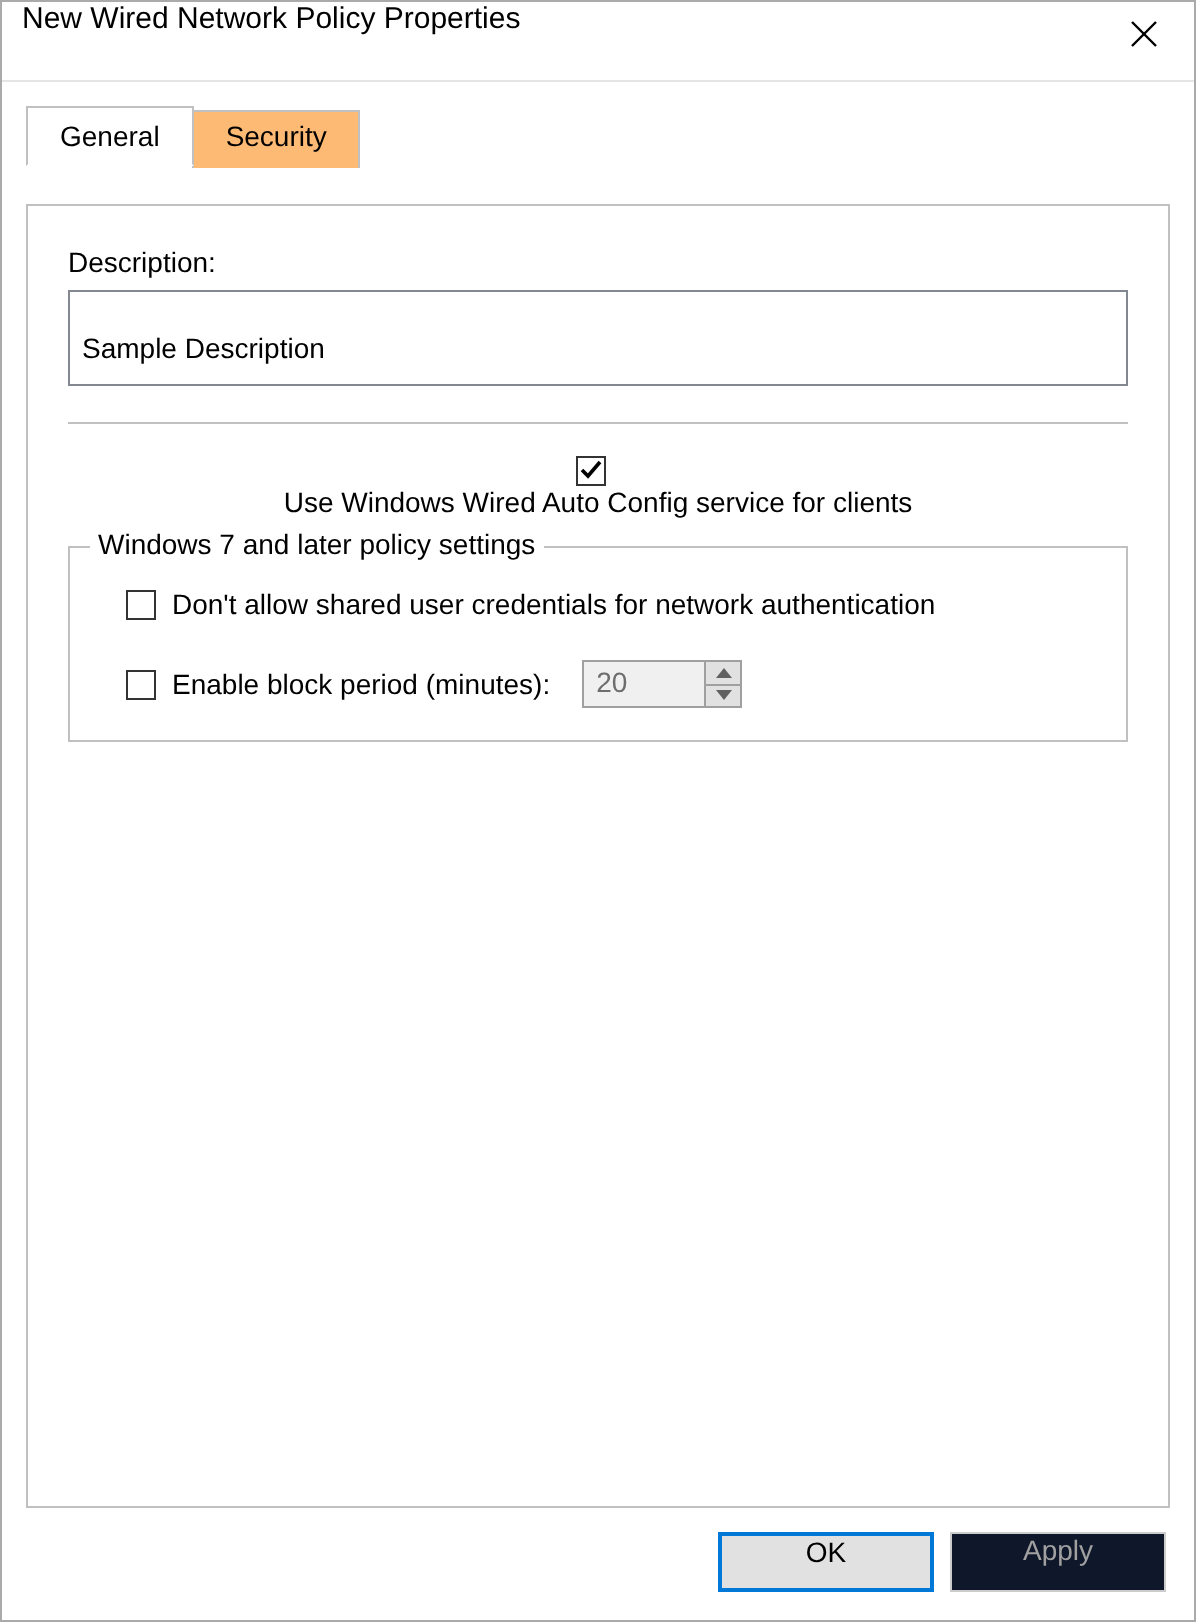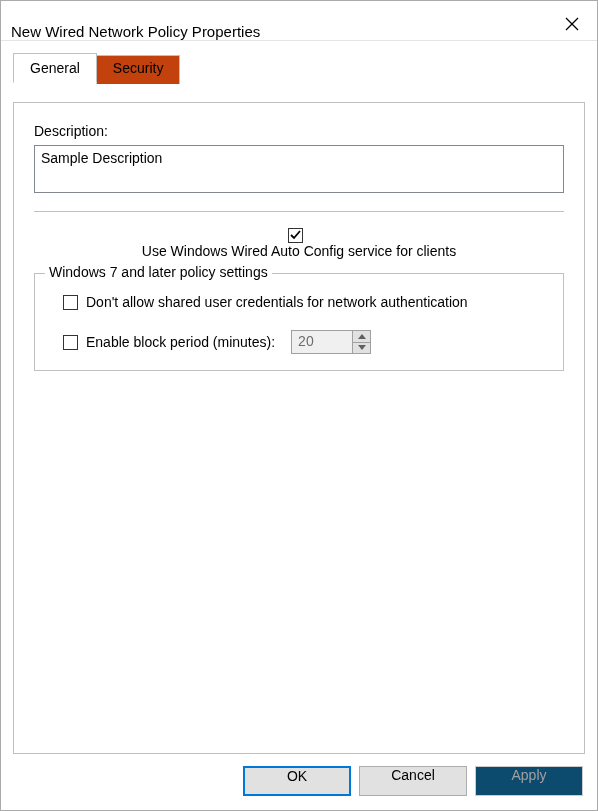--- a/index.html
+++ b/index.html
@@ -19,21 +19,21 @@
       width: 598px;
       height: 811px;
       background: #ffffff;
       border: 1px solid #aaaaaa;
       display: flex;
       flex-direction: column;
     }
     .titlebar {
       height: 40px;
       display: flex;
-      align-items: flex-end;
+      align-items: flex-start;
       justify-content: space-between;
       padding: 0 2px 0 10px;
       border-bottom: 1px solid #e5e5e5;
     }
     .titlebar-title {
       font-size: 15px;
       color: #000000;
     }
     .close-btn {
       width: 46px;
@@ -64,21 +64,21 @@
       font-size: 14px;
       color: #000000;
       border: 1px solid #c0c0c0;
       border-bottom: none;
       background: #ffffff;
       cursor: pointer;
       position: relative;
       margin-right: -1px;
     }
     .tab.inactive {
-      background: #c2410c;
+      background: #fdba74;
       top: 2px;
       padding-top: 4px;
       padding-bottom: 6px;
     }
     .tab.active {
       background: #ffffff;
       z-index: 3;
       top: 0;
       border-bottom: 1px solid #ffffff;
       margin-bottom: -1px;
@@ -112,21 +112,21 @@
       height: 26px;
     }
     .text-input .sel {
       background: #0078d7;
       color: #ffffff;
       padding: 0 1px;
     }
     .textarea-input {
       width: 100%;
       border: 1px solid #828790;
-      padding: 4px 6px;
+      padding: 20px 6px;
       font-size: 14px;
       color: #000000;
       background: #ffffff;
       height: 48px;
       resize: none;
     }
     .field-group {
       margin-bottom: 18px;
     }
     .divider {
@@ -238,21 +238,21 @@
       align-items: flex-start;
       justify-content: center;
     }
     .btn.default {
       border: 2px solid #0078d7;
       background: #e1e1e1;
     }
     .btn.disabled {
       color: #a0a0a0;
       border: 1px solid #cccccc;
-      background: #0c4a6e;
+      background: #0f172a;
       cursor: default;
     }
   </style>
 </head>
 <body>
 
 <div class="window">
   <div class="titlebar">
     <div class="titlebar-title">New Wired Network Policy Properties</div>
     <div class="close-btn">
@@ -316,20 +316,17 @@
           </span>
         </div>
       </div>
     </div>
   </div>
 
   <div class="button-row">
     <div class="btn default">
         <span>OK</span>
       </div>
-    <div class="btn">
-        <span>Cancel</span>
-      </div>
     <div class="btn disabled">
         <span>Apply</span>
       </div>
   </div>
 </div>
 
 </body></html>

